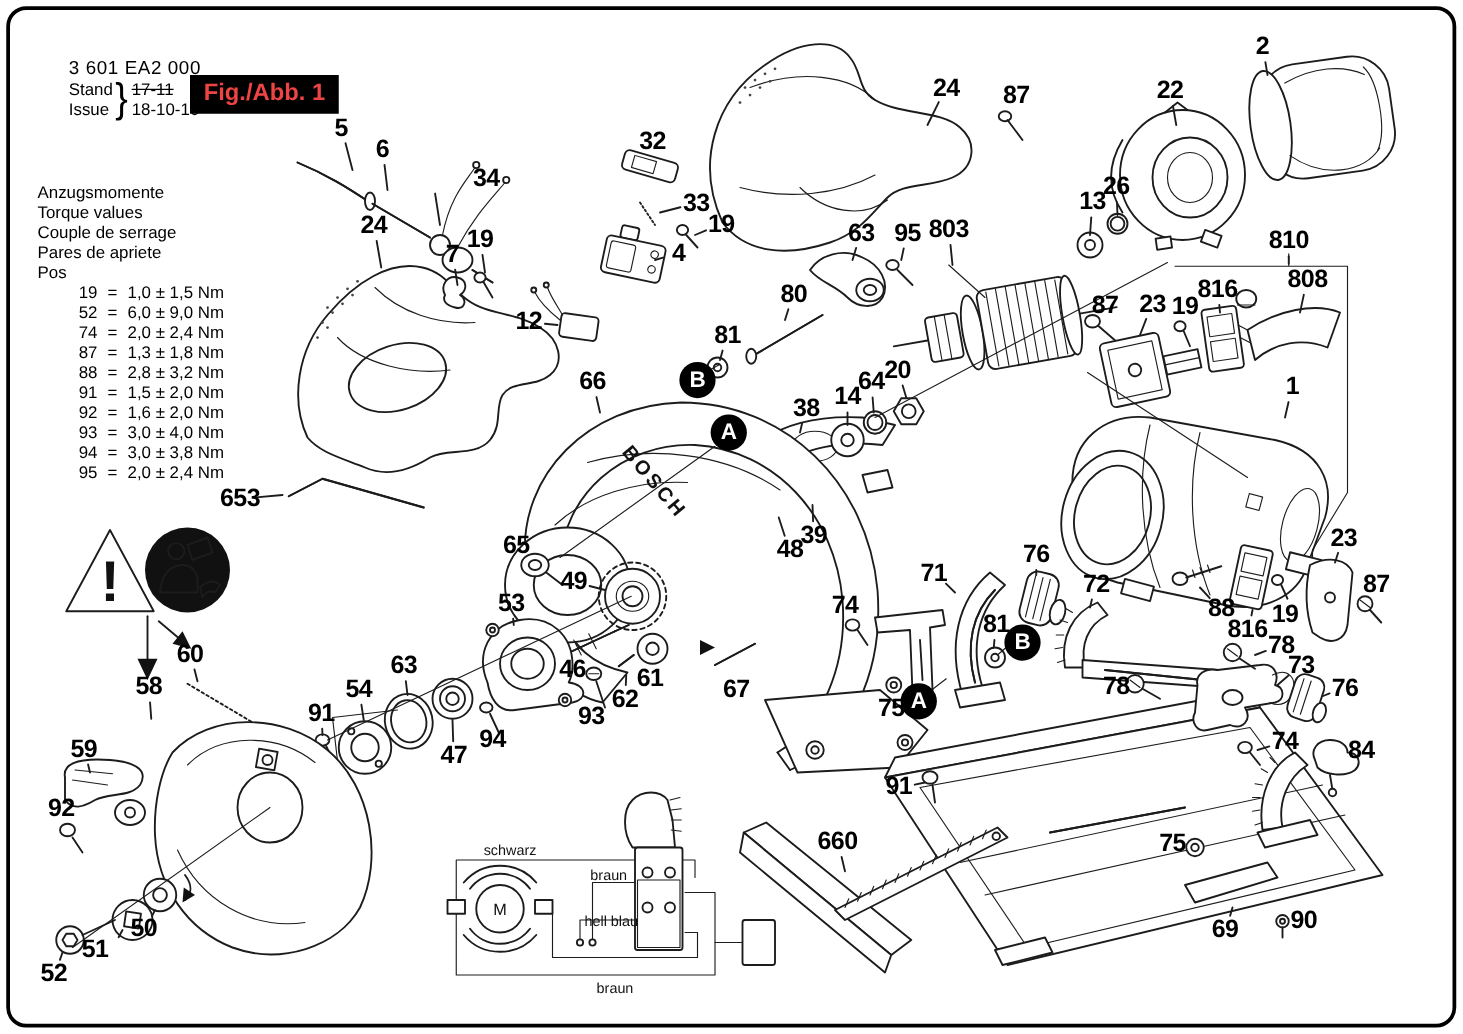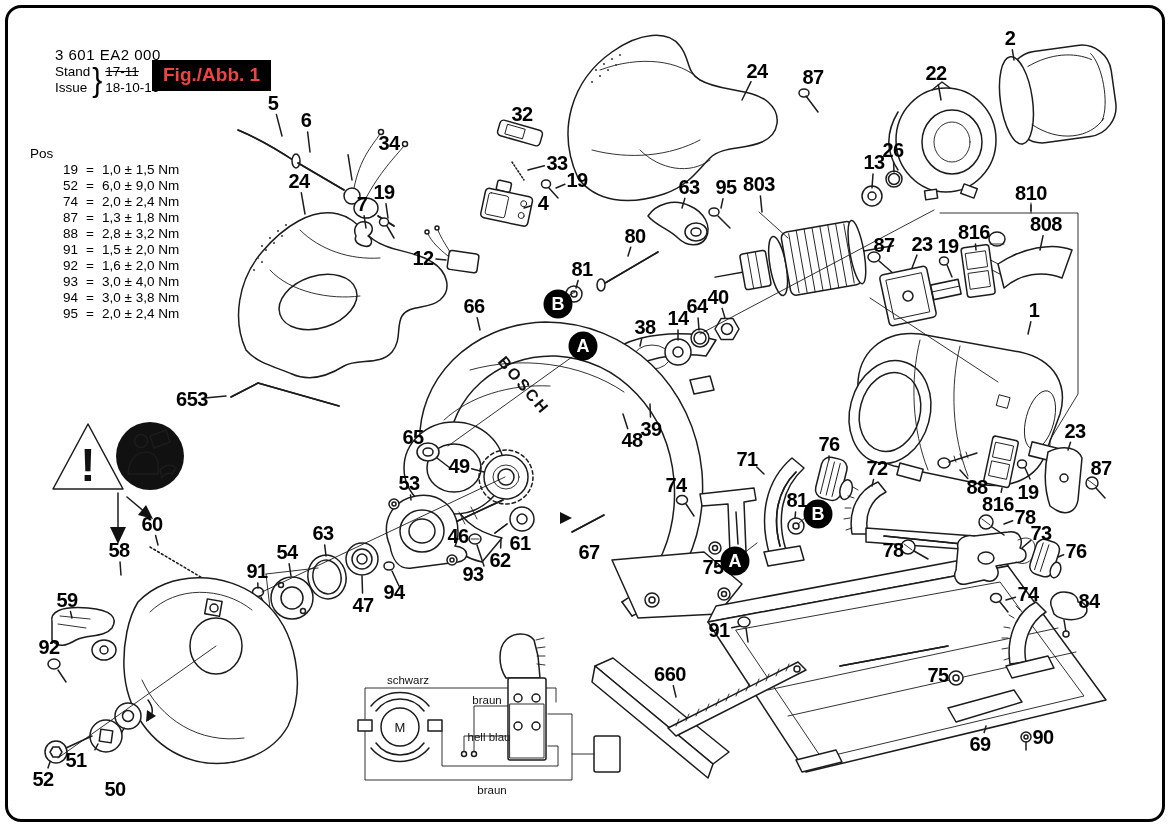--- a/index.html
+++ b/index.html
@@ -589,20 +589,26 @@
     <div class="si-brace">}</div>
     <div class="si-col">
       <div class="strike">17-11</div>
       <div>18-10-16</div>
     </div>
   </div>
 
   <div class="figbox">Fig./Abb. 1</div>
 
   <div class="torque">
+    <div id="torque-titles">
+        <div>Anzugsmomente</div>
+        <div>Torque values</div>
+        <div>Couple de serrage</div>
+        <div>Pares de apriete</div>
+      </div>
     <div>Pos</div>
     <div id="torque-rows">
         <div class="trow">
           <span class="tpos">19</span>
           <span class="teq">=</span>
           <span class="tval">1,0 ± 1,5 Nm</span>
         </div>
         <div class="trow">
           <span class="tpos">52</span>
           <span class="teq">=</span>
@@ -671,21 +677,21 @@
       <div class="part-label" style="left: 689px; top: 187px;">63</div>
       <div class="part-label" style="left: 726px; top: 187px;">95</div>
       <div class="part-label" style="left: 759px; top: 184px;">803</div>
       <div class="part-label" style="left: 874px; top: 162px;">13</div>
       <div class="part-label" style="left: 893px; top: 150px;">26</div>
       <div class="part-label" style="left: 635px; top: 236px;">80</div>
       <div class="part-label" style="left: 582px; top: 269px;">81</div>
       <div class="part-label" style="left: 645px; top: 327px;">38</div>
       <div class="part-label" style="left: 678px; top: 318px;">14</div>
       <div class="part-label" style="left: 697px; top: 306px;">64</div>
-      <div class="part-label" style="left: 718px; top: 297px;">40</div>
+      <div class="part-label" style="left: 718px; top: 297px;">20</div>
       <div class="part-label" style="left: 474px; top: 306px;">66</div>
       <div class="part-label" style="left: 1031px; top: 193px;">810</div>
       <div class="part-label" style="left: 1046px; top: 224px;">808</div>
       <div class="part-label" style="left: 974px; top: 232px;">816</div>
       <div class="part-label" style="left: 922px; top: 244px;">23</div>
       <div class="part-label" style="left: 948px; top: 246px;">19</div>
       <div class="part-label" style="left: 884px; top: 245px;">87</div>
       <div class="part-label" style="left: 1034px; top: 310px;">1</div>
       <div class="part-label" style="left: 192px; top: 399px;">653</div>
       <div class="part-label" style="left: 413px; top: 437px;">65</div>
@@ -700,21 +706,21 @@
       <div class="part-label" style="left: 394px; top: 592px;">94</div>
       <div class="part-label" style="left: 363px; top: 605px;">47</div>
       <div class="part-label" style="left: 323px; top: 533px;">63</div>
       <div class="part-label" style="left: 287px; top: 552px;">54</div>
       <div class="part-label" style="left: 257px; top: 571px;">91</div>
       <div class="part-label" style="left: 589px; top: 552px;">67</div>
       <div class="part-label" style="left: 152px; top: 524px;">60</div>
       <div class="part-label" style="left: 119px; top: 550px;">58</div>
       <div class="part-label" style="left: 67px; top: 600px;">59</div>
       <div class="part-label" style="left: 49px; top: 647px;">92</div>
-      <div class="part-label" style="left: 115px; top: 743px; margin-top: 46px;">50</div>
+      <div class="part-label" style="left: 115px; top: 743px;">50</div>
       <div class="part-label" style="left: 76px; top: 760px;">51</div>
       <div class="part-label" style="left: 43px; top: 779px;">52</div>
       <div class="part-label" style="left: 747px; top: 459px;">71</div>
       <div class="part-label" style="left: 676px; top: 485px;">74</div>
       <div class="part-label" style="left: 829px; top: 444px;">76</div>
       <div class="part-label" style="left: 797px; top: 500px;">81</div>
       <div class="part-label" style="left: 877px; top: 468px;">72</div>
       <div class="part-label" style="left: 893px; top: 550px;">78</div>
       <div class="part-label" style="left: 713px; top: 567px;">75</div>
       <div class="part-label" style="left: 719px; top: 630px;">91</div>

